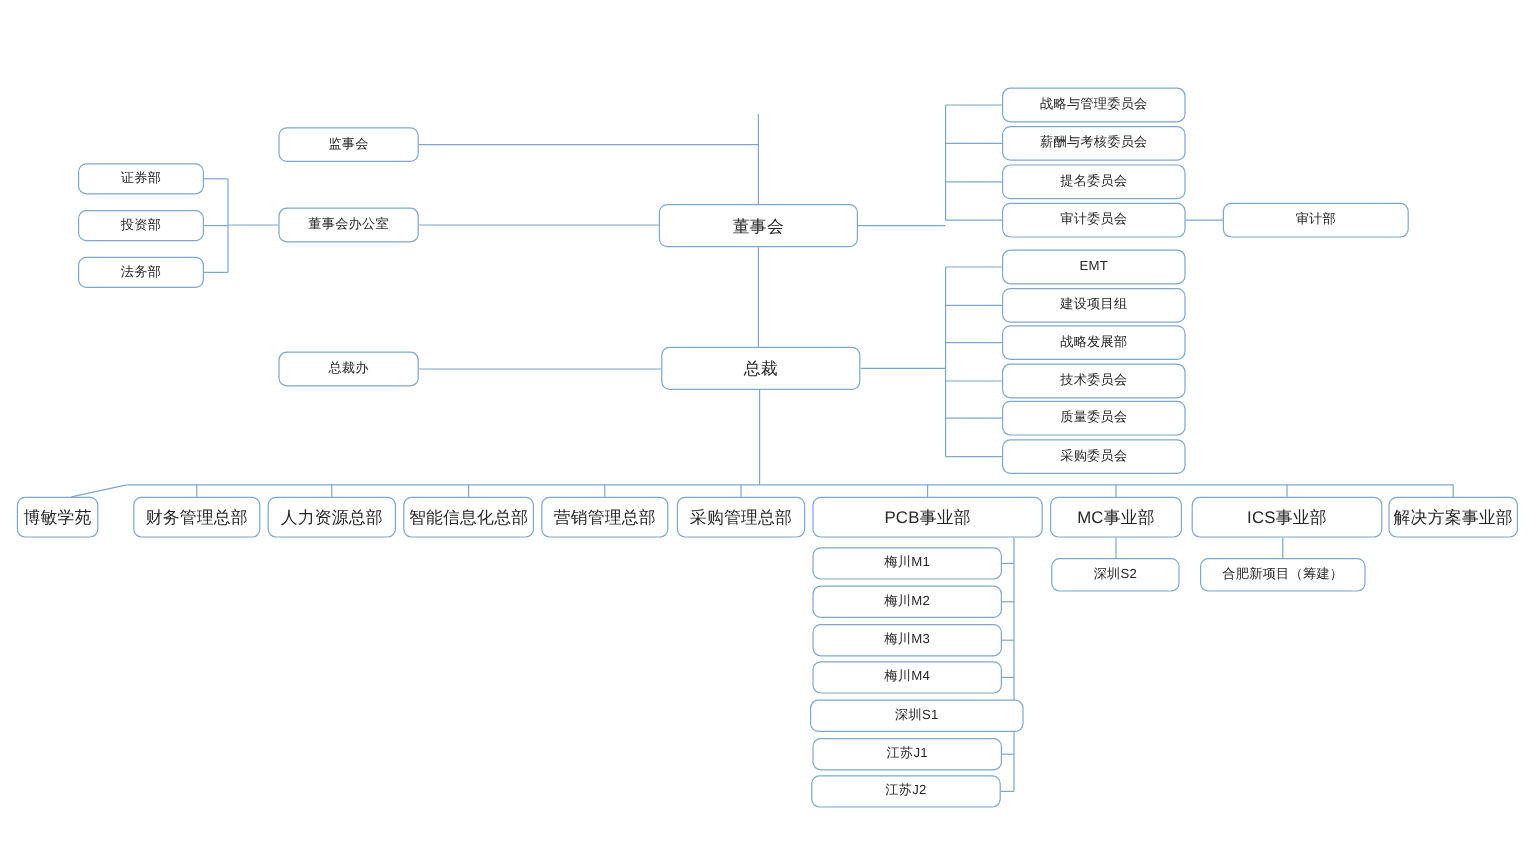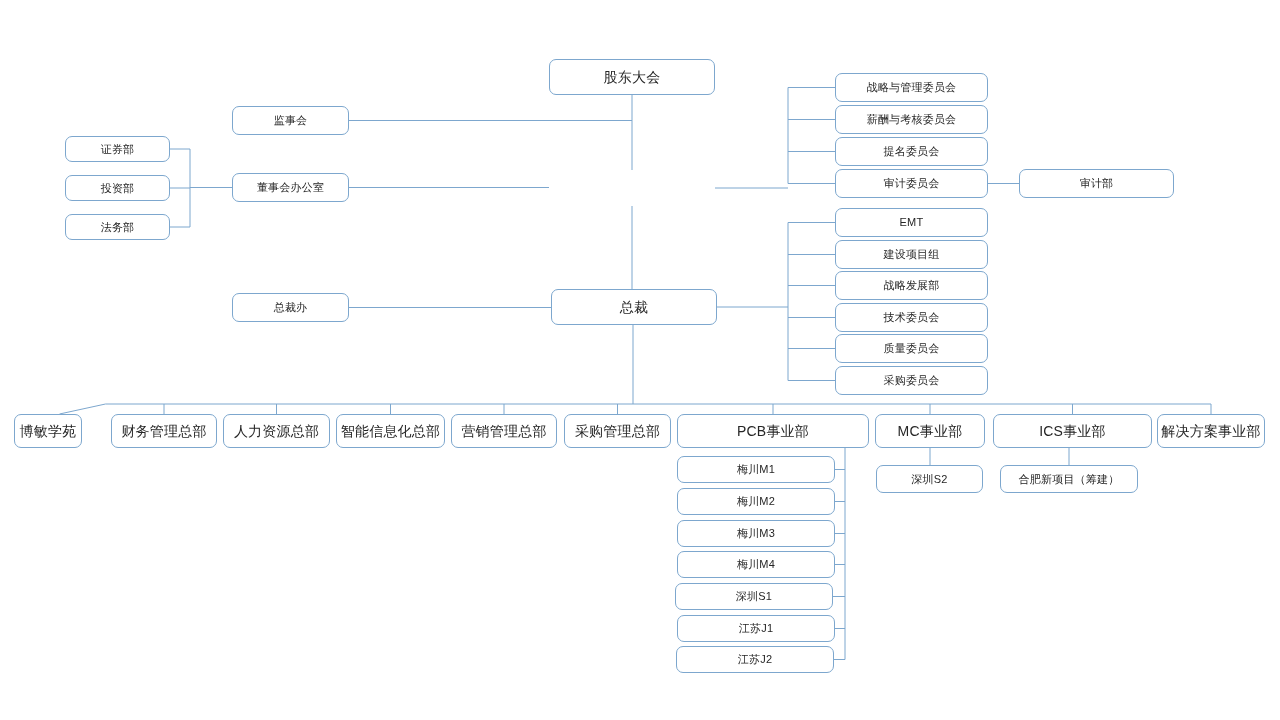--- a/index.html
+++ b/index.html
@@ -84,24 +84,24 @@
       <polyline points="835,501.5 845,501.5" fill="none" stroke="#7da7ce" stroke-width="1"></polyline>
       <polyline points="835,533.5 845,533.5" fill="none" stroke="#7da7ce" stroke-width="1"></polyline>
       <polyline points="835,564.5 845,564.5" fill="none" stroke="#7da7ce" stroke-width="1"></polyline>
       <polyline points="833,596.5 845,596.5" fill="none" stroke="#7da7ce" stroke-width="1"></polyline>
       <polyline points="835,628.5 845,628.5" fill="none" stroke="#7da7ce" stroke-width="1"></polyline>
       <polyline points="834,659.5 845,659.5" fill="none" stroke="#7da7ce" stroke-width="1"></polyline>
       <polyline points="930,448 930,465" fill="none" stroke="#7da7ce" stroke-width="1"></polyline>
       <polyline points="1069,448 1069,465" fill="none" stroke="#7da7ce" stroke-width="1"></polyline>
     </svg>
 
-  <div class="node big" style="left: 549px; top: 59px; width: 166px; height: 36px;">股东大会</div>
 
   <div class="node" style="left: 232px; top: 106px; width: 117px; height: 29px;">监事会</div>
 
+  <div class="node big" style="left: 549px; top: 170px; width: 166px; height: 36px;">董事会</div>
 
   <div class="node" style="left: 232px; top: 173px; width: 117px; height: 29px;">董事会办公室</div>
 
   <div class="node" style="left: 65px; top: 136px; width: 105px; height: 26px;">证券部</div>
 
   <div class="node" style="left: 65px; top: 175px; width: 105px; height: 26px;">投资部</div>
 
   <div class="node" style="left: 65px; top: 214px; width: 105px; height: 26px;">法务部</div>
 
   <div class="node big" style="left: 551px; top: 289px; width: 166px; height: 36px;">总裁</div>
@@ -134,21 +134,21 @@
       <div class="node big" style="left: 677px; top: 414px; width: 192px; height: 34px; text-align: center;">PCB事业部</div>
       <div class="node big" style="left: 875px; top: 414px; width: 110px; height: 34px;">MC事业部</div>
       <div class="node big" style="left: 993px; top: 414px; width: 159px; height: 34px;">ICS事业部</div>
       <div class="node big" style="left: 1157px; top: 414px; width: 108px; height: 34px;">解决方案事业部</div>
     </div>
   <div id="group-pcb-sites">
       <div class="node" style="left: 677px; top: 456px; width: 158px; height: 27px;">梅川M1</div>
       <div class="node" style="left: 677px; top: 488px; width: 158px; height: 27px;">梅川M2</div>
       <div class="node" style="left: 677px; top: 520px; width: 158px; height: 27px;">梅川M3</div>
       <div class="node" style="left: 677px; top: 551px; width: 158px; height: 27px;">梅川M4</div>
-      <div class="node" style="left: 675px; top: 583px; width: 158px; height: 27px;">深圳S1</div>
+      <div class="node" style="left: 675px; top: 583px; width: 178px; height: 27px;">深圳S1</div>
       <div class="node" style="left: 677px; top: 615px; width: 158px; height: 27px;">江苏J1</div>
       <div class="node" style="left: 676px; top: 646px; width: 158px; height: 27px; text-align: right;">江苏J2</div>
     </div>
   <div id="group-mc-sites">
       <div class="node" style="left: 876px; top: 465px; width: 107px; height: 28px;">深圳S2</div>
     </div>
   <div id="group-ics-sites">
       <div class="node" style="left: 1000px; top: 465px; width: 138px; height: 28px;">合肥新项目（筹建）</div>
     </div>
 

